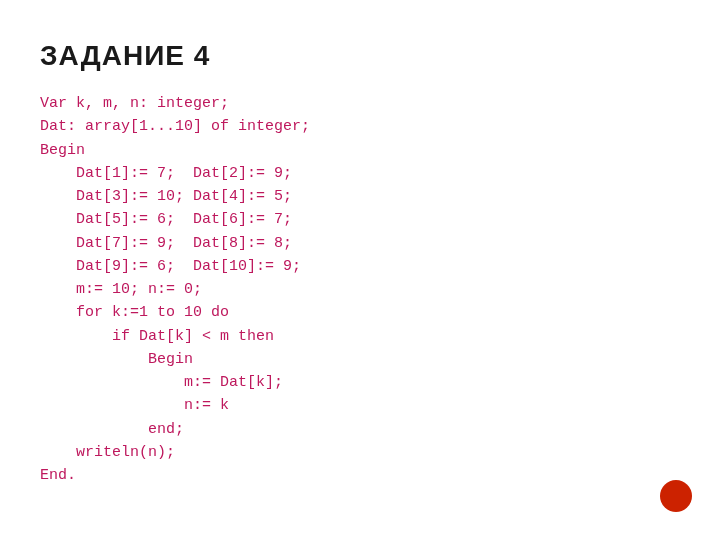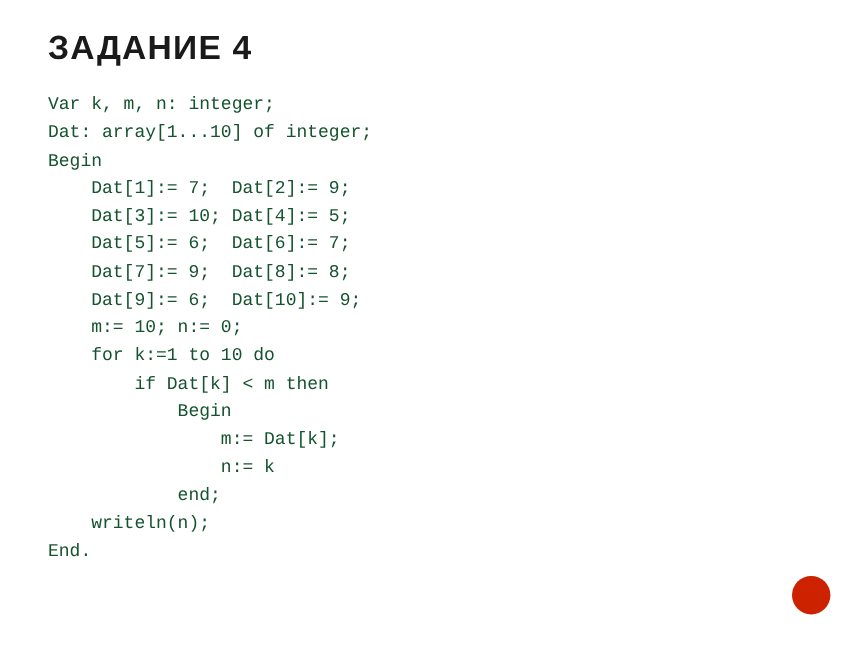--- a/index.html
+++ b/index.html
@@ -13,39 +13,39 @@
       height: 540px;
       background-color: #ffffff;
       font-family: 'Courier New', Courier, monospace;
       overflow: hidden;
     }
 
     .page-container {
       width: 720px;
       height: 540px;
       background: #ffffff;
-      padding: 24px 40px 30px 40px;
+      padding: 40px 40px 30px 40px;
       position: relative;
     }
 
     .title {
       font-family: Arial, sans-serif;
       font-size: 28px;
       font-weight: 900;
       color: #1a1a1a;
       letter-spacing: 1px;
       margin-bottom: 20px;
       text-transform: uppercase;
     }
 
     .code-block {
       font-family: 'Courier New', Courier, monospace;
       font-size: 15px;
       line-height: 1.55;
-      color: #14532d;
+      color: #be185d;
       white-space: pre;
     }
 
     .red-circle {
       position: absolute;
       bottom: 28px;
       right: 28px;
       width: 32px;
       height: 32px;
       background-color: #cc2200;

